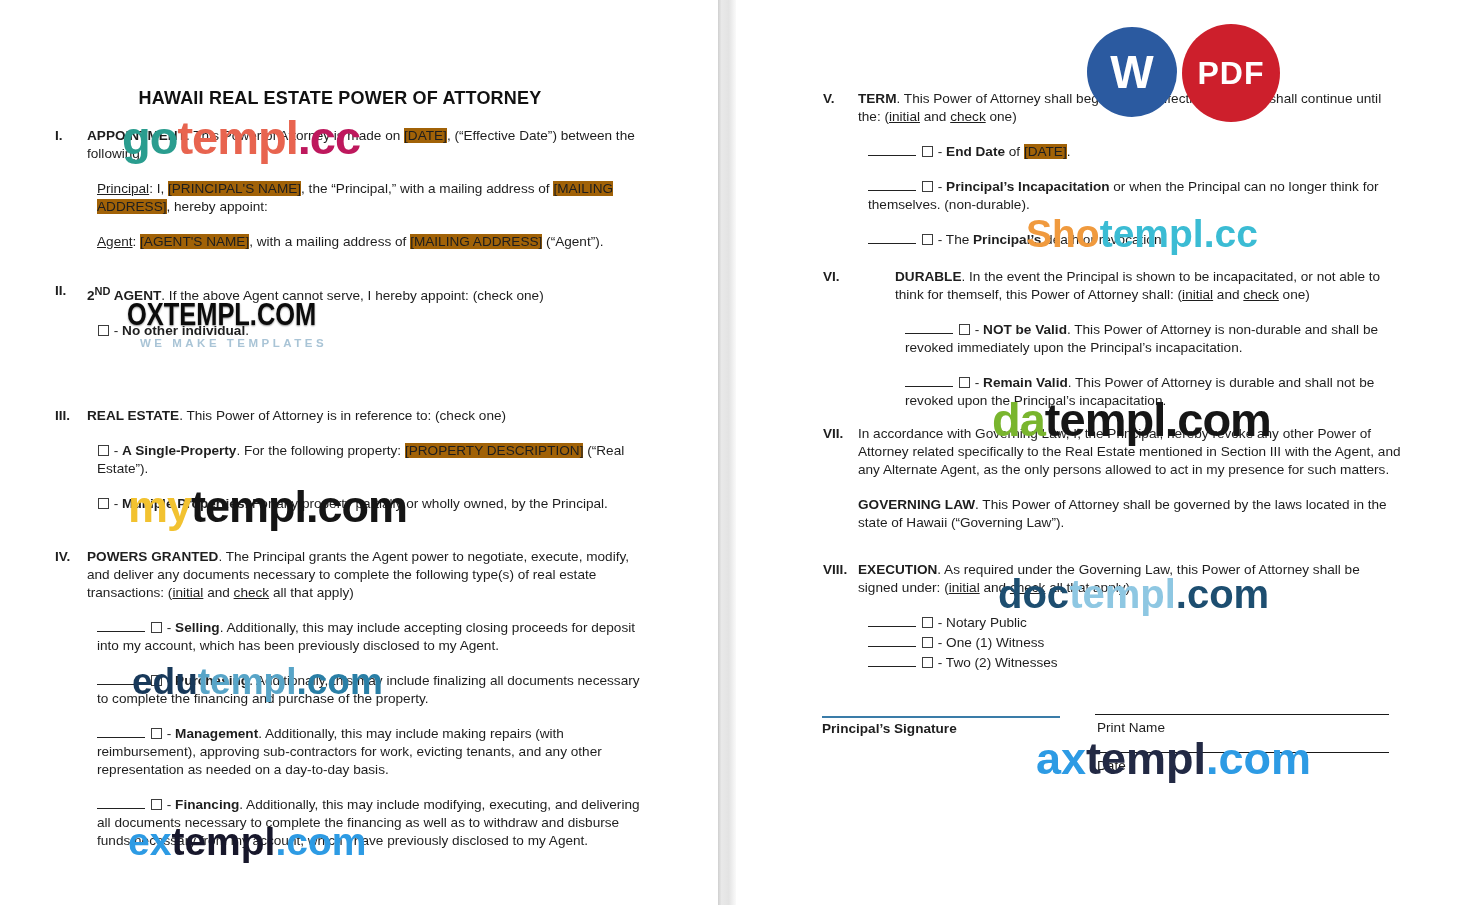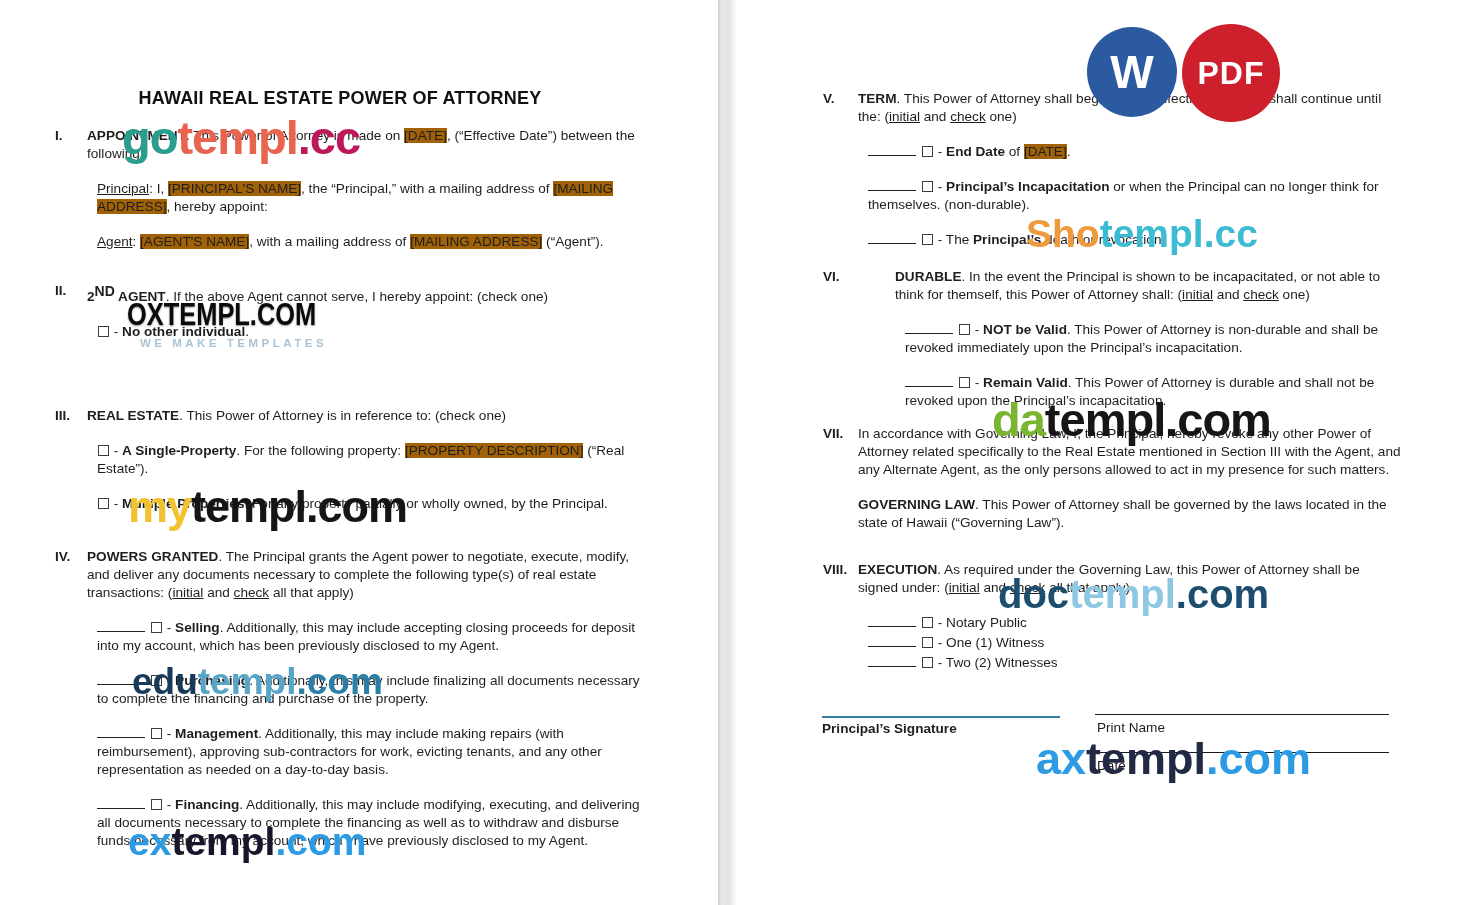--- a/index.html
+++ b/index.html
@@ -27,21 +27,21 @@
   .secnum { flex:0 0 32px; font-weight:bold; }
   #page2 .secnum { flex-basis:35px; }
   .secbody { flex:1; }
   .para { margin:0 0 17px 0; }
   .para.ind { padding-left:10px; }
   .para.tight { margin-bottom:2px; }
   .seg-p {}
   .seg-b { font-weight:bold; }
   .seg-u { text-decoration:underline; }
   .seg-hl { background:#a16207; }
-  .seg-sup { font-weight:bold; font-size:14px; vertical-align:5px; }
+  .seg-sup { font-weight:bold; font-size:11px; vertical-align:5px; }
   .blank {
     display:inline-block; width:48px; height:12px; margin-right:5px;
     border-bottom:1.5px solid #222;
   }
   .checkbox {
     display:inline-block; width:11px; height:11px; margin:0 1px;
     border:1.4px solid #3d3d3d; vertical-align:-1px; background:#fff;
   }
 
   

